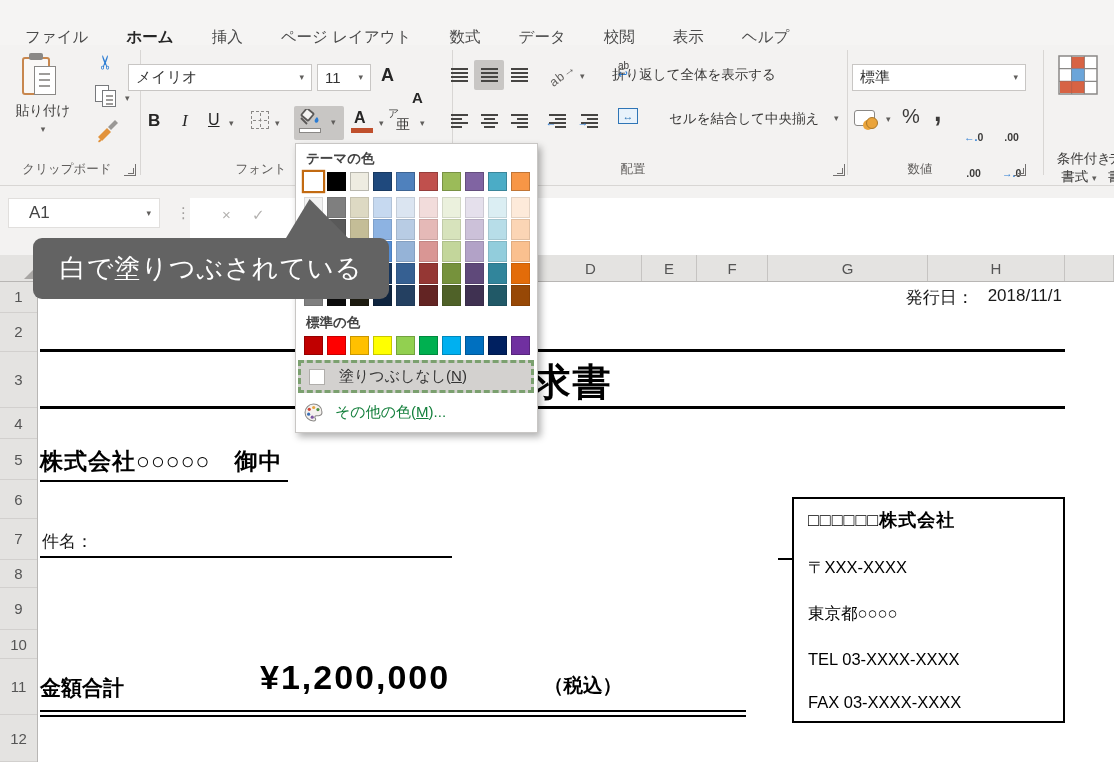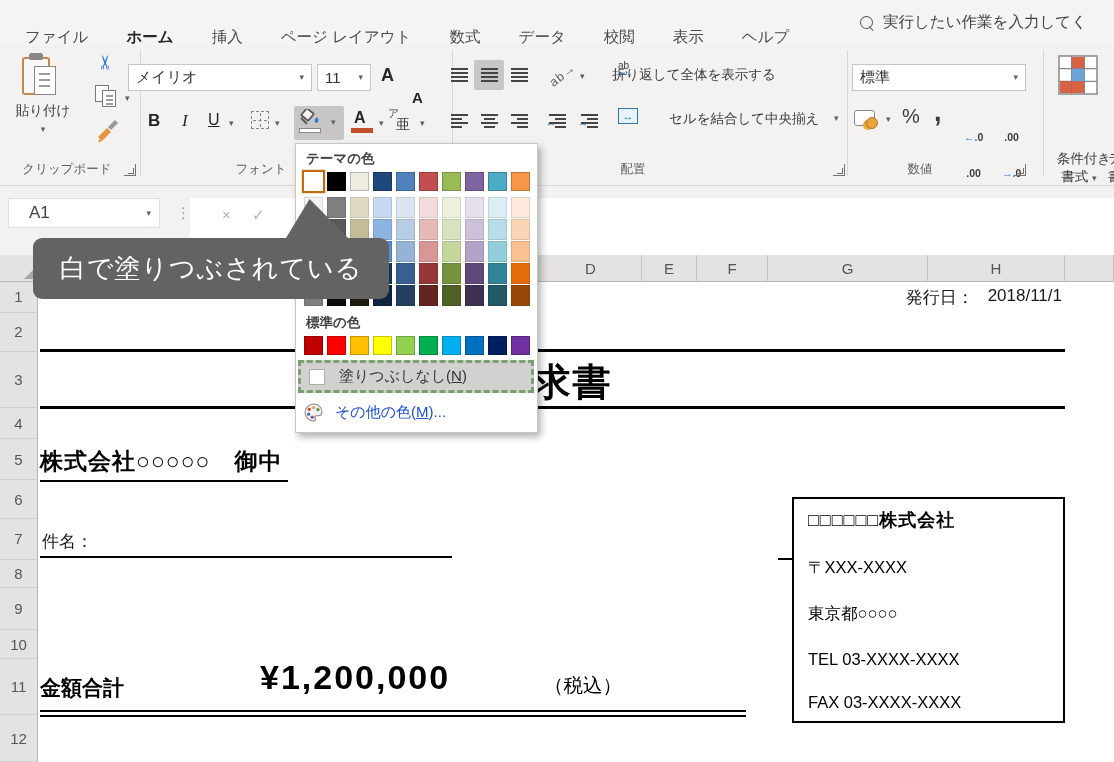--- a/index.html
+++ b/index.html
@@ -89,21 +89,21 @@
 
   
   .inv-line{position:absolute;background:#000}
   .inv-title{position:absolute;left:40px;top:357px;width:1025px;text-align:center;font-size:38px;font-weight:bold;color:#000;letter-spacing:2px}
   .inv-date{position:absolute;left:760px;top:286px;width:302px;display:flex;justify-content:flex-end;gap:14px;font-size:17px;color:#1a1a1a}
   .inv-recipient{position:absolute;left:40px;top:446px;font-size:23px;font-weight:bold;color:#000;border-bottom:2.5px solid #000;padding:0 6px 3px 0;letter-spacing:1px}
   .inv-subject{position:absolute;left:42px;top:530px;font-size:17px;color:#1a1a1a}
   .inv-greeting{position:absolute;left:40px;top:605px;font-size:15.5px;color:#1a1a1a}
   .inv-total-label{position:absolute;left:40px;top:674px;font-size:21px;font-weight:bold;color:#000}
   .inv-amount{position:absolute;left:260px;top:658px;font-size:34px;font-weight:bold;color:#000;letter-spacing:2px}
-  .inv-tax{position:absolute;left:544px;top:672px;font-size:19.5px;font-weight:normal;color:#000}
+  .inv-tax{position:absolute;left:544px;top:672px;font-size:19.5px;font-weight:bold;color:#000}
   .inv-dblline{position:absolute;left:40px;top:710px;width:706px;height:3px;border-top:2px solid #000;border-bottom:2px solid #000;box-sizing:content-box}
   .companybox{position:absolute;left:792px;top:497px;width:273px;height:226px;border:2px solid #000;box-sizing:border-box;display:flex;flex-direction:column;justify-content:space-between;padding:9px 14px}
   .companybox .cline{font-size:16.5px;color:#000;white-space:nowrap}
   .companybox .cname{font-size:18px;font-weight:bold;letter-spacing:1px}
 
   
   .fillmenu{position:absolute;left:295px;top:143px;width:243px;height:290px;background:#fff;border:1px solid #c8c6c4;box-shadow:3px 4px 7px rgba(0,0,0,.3);z-index:40;box-sizing:border-box}
   .menu-label{position:absolute;left:10px;font-size:13.5px;font-weight:bold;color:#444}
   .swrow{position:absolute;left:8px;display:flex;gap:4px}
   .sw{width:19px;height:19px;box-shadow:inset 0 0 0 1px rgba(0,0,0,.22);box-sizing:border-box}
@@ -134,24 +134,20 @@
         <span class="tab">ファイル</span>
         <span class="tab active">ホーム</span>
         <span class="tab">挿入</span>
         <span class="tab">ページ レイアウト</span>
         <span class="tab">数式</span>
         <span class="tab">データ</span>
         <span class="tab">校閲</span>
         <span class="tab">表示</span>
         <span class="tab">ヘルプ</span>
       </div>
-    <div class="search">
-      <span class="search-glyph"></span>
-      <span>実行したい作業を入力してく</span>
-    </div>
   </div>
 
   <div class="ribbon">
 
     <div class="abs" style="left:22px;top:8px">
       <span class="clipboard-ic">
         <span class="clip-board"></span>
           <span class="clip-top"></span>
         <span class="clip-page">
             <span class="doc-lines"></span>
@@ -470,21 +466,21 @@
     </div>
     <div class="morecolors">
       <svg width="19" height="19" viewBox="0 0 18 18">
         <path d="M9 1a8 8 0 1 0 0 16c2 0 2.6-1.4 1.6-2.6-.8-1-.2-2.4 1.2-2.4h2.2a3.3 3.3 0 0 0 3-3.5C17 4 13.4 1 9 1z" fill="#f4f1ee" stroke="#8a8886"></path>
         <circle cx="5" cy="6" r="1.5" fill="#d04437"></circle>
         <circle cx="9.2" cy="4.3" r="1.5" fill="#e8a33d"></circle>
         <circle cx="13.2" cy="6.2" r="1.5" fill="#4a8f3f"></circle>
         <circle cx="4.4" cy="10.6" r="1.5" fill="#3b6fb6"></circle>
         <circle cx="7.8" cy="13.4" r="1.5" fill="#7e57a2"></circle>
       </svg>
-      <span class="menuitem-text" style="color:#1d4ed8"><span>その他の色(</span><span class="key">M</span><span>)...</span></span>
+      <span class="menuitem-text" style="color:#15803d"><span>その他の色(</span><span class="key">M</span><span>)...</span></span>
     </div>
   </div>
 
   <div class="callout-ptr"></div>
   <div class="callout">
     <span class="callout-text">白で塗りつぶされている</span>
   </div>
 
 </div>
 

